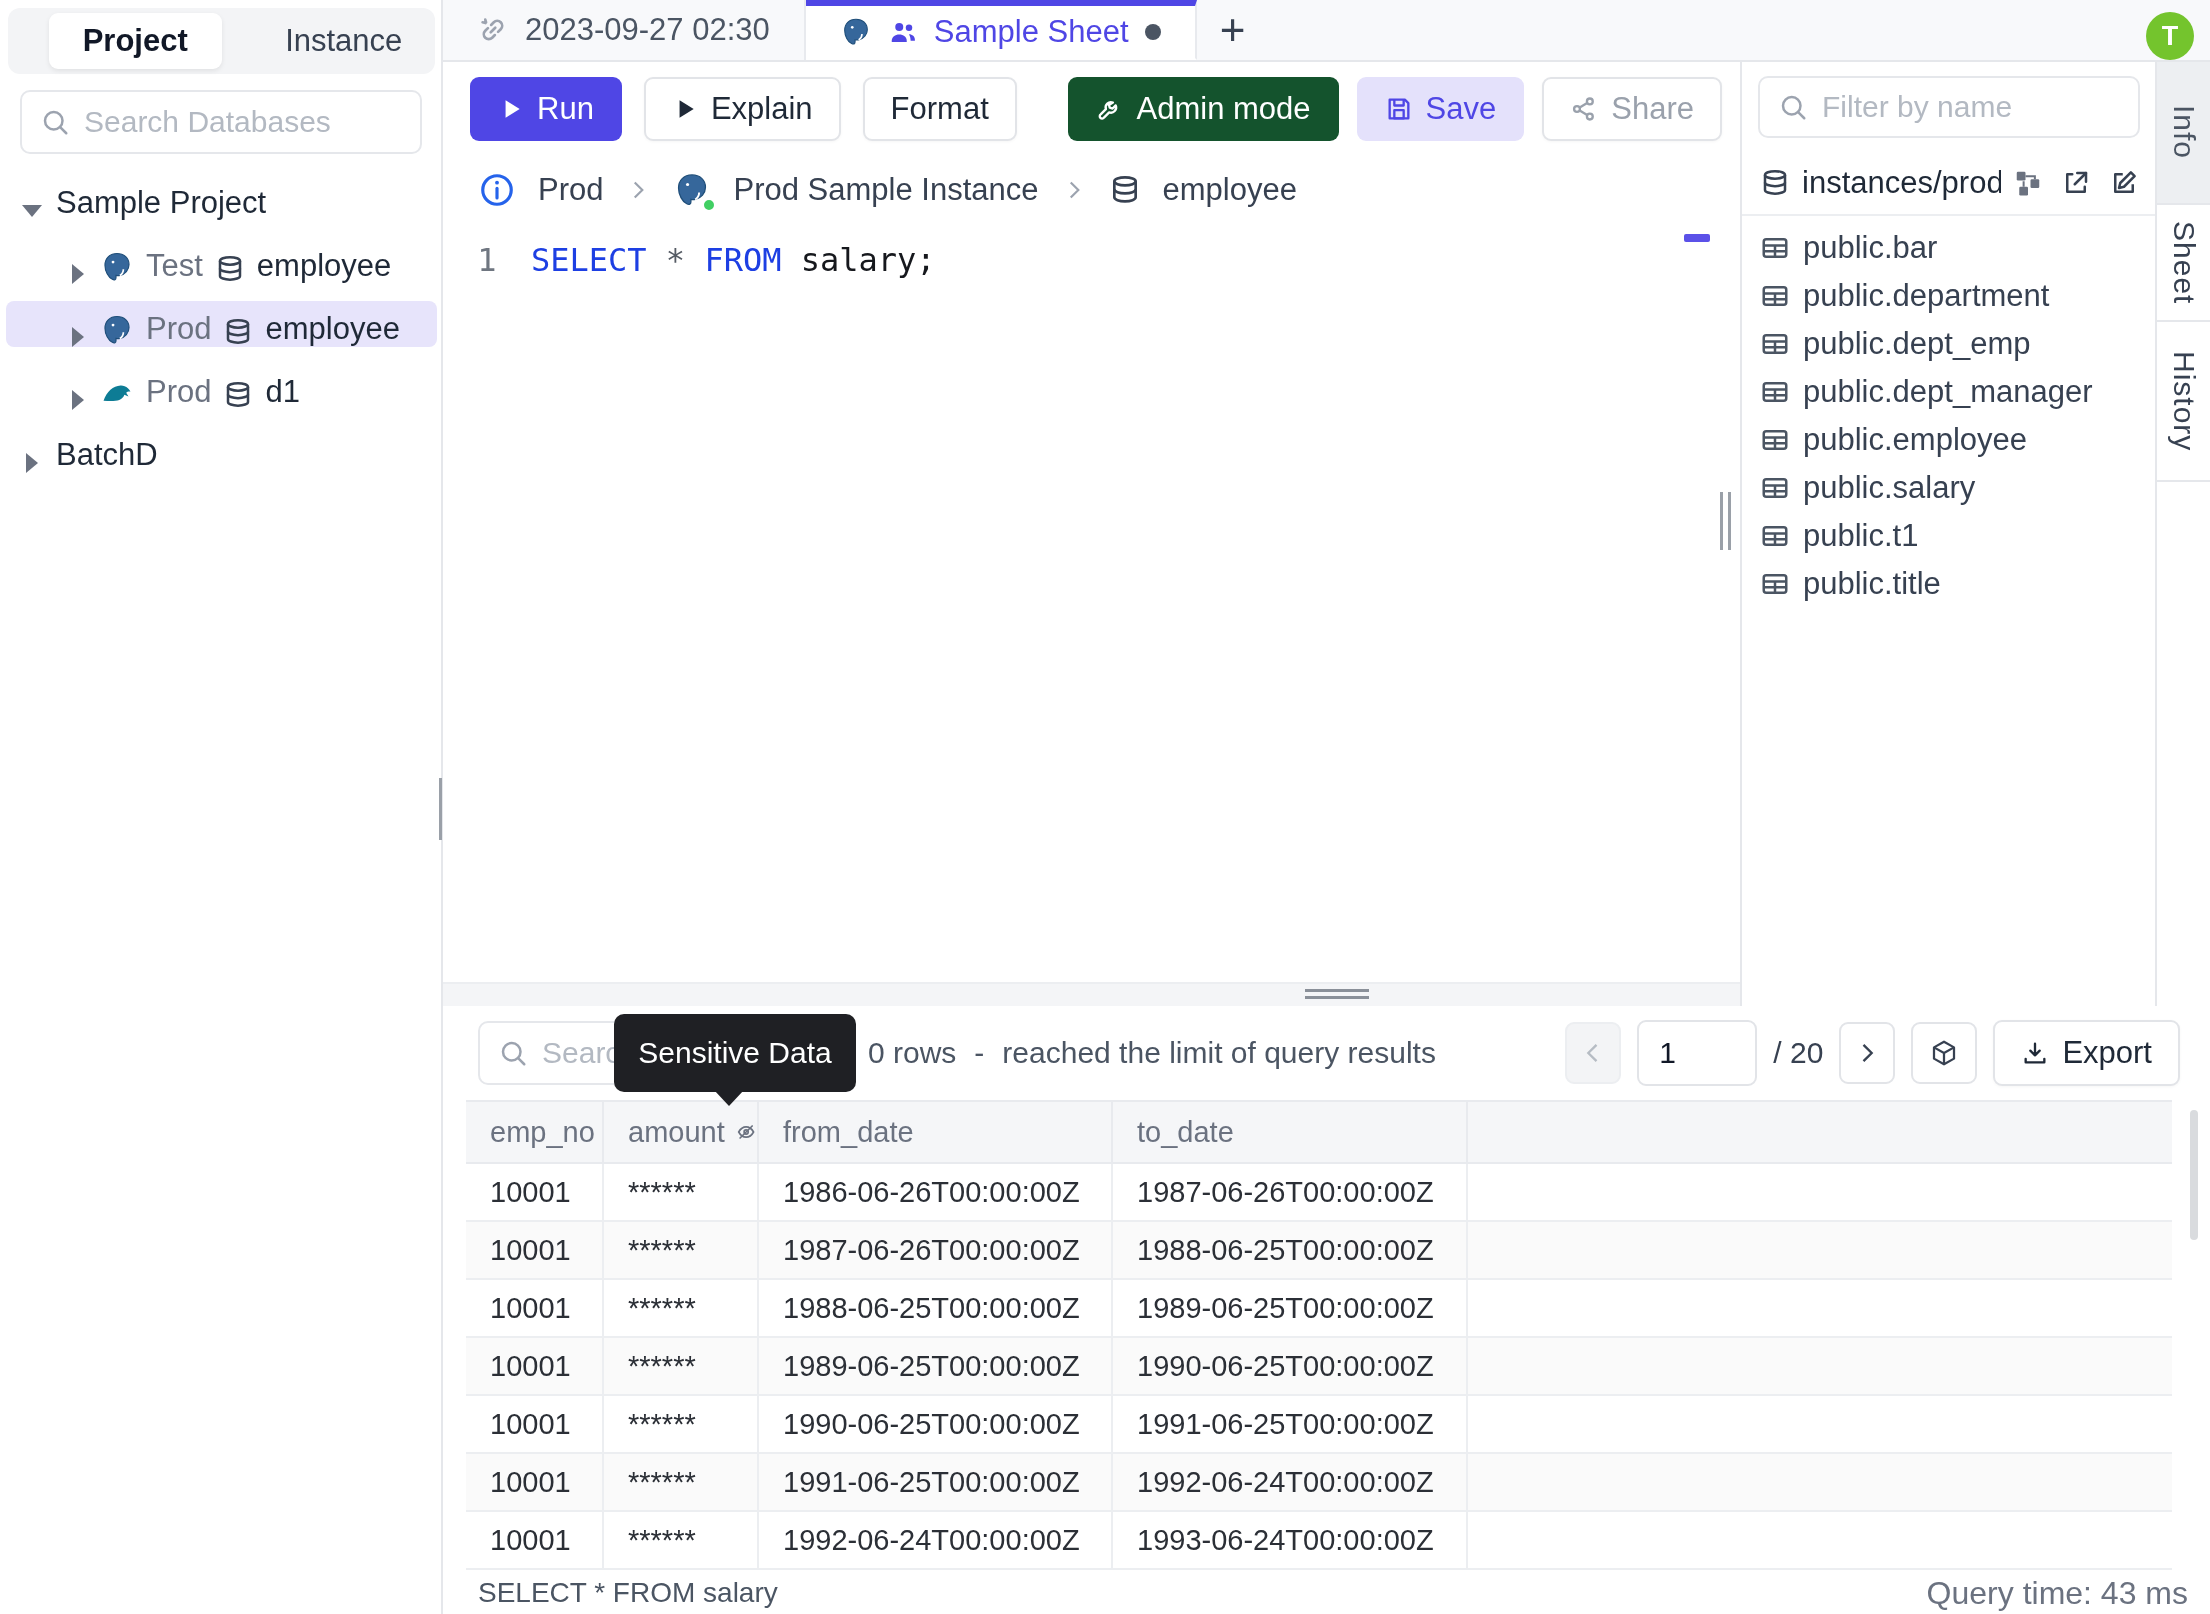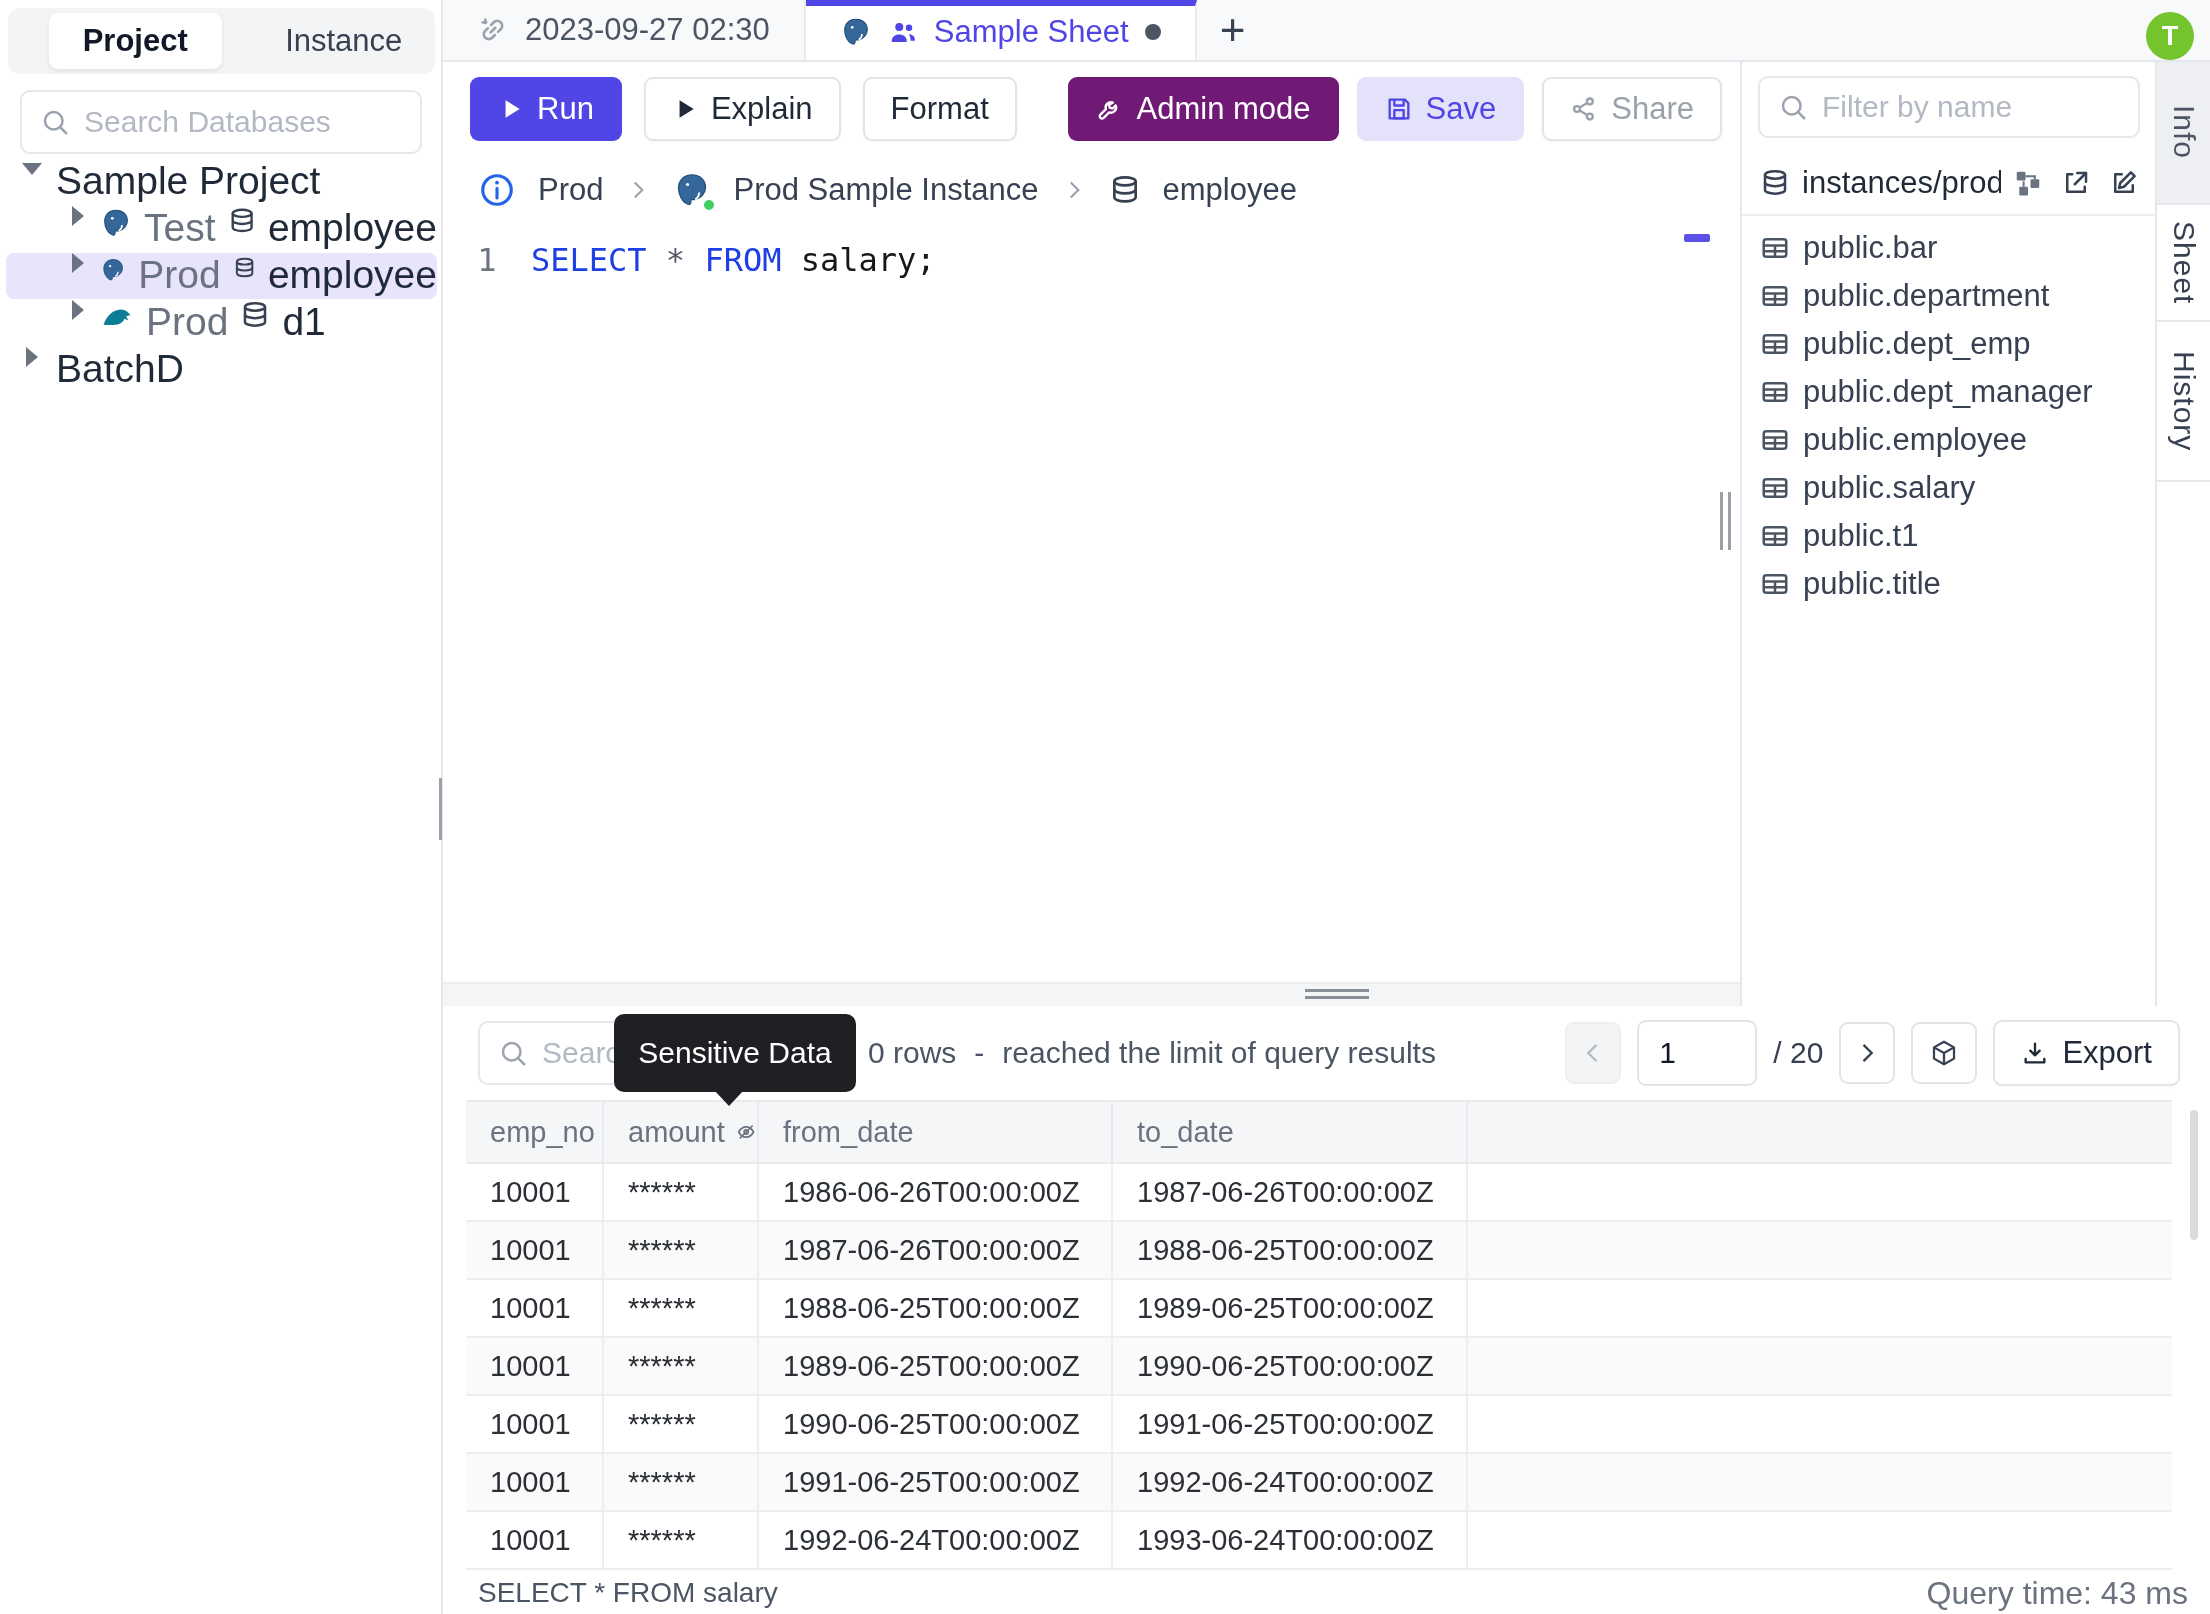--- a/index.html
+++ b/index.html
@@ -16,21 +16,21 @@
   .sidebar{position:absolute;left:0;top:0;width:443px;height:1614px;border-right:2px solid #e5e7eb;background:#fff;}
   .side-tabs{position:absolute;left:8px;top:8px;width:427px;height:66px;background:#f3f4f6;border-radius:12px;display:flex;padding:5px;}
   .side-tab{flex:1;display:flex;align-items:center;justify-content:center;font-size:31px;color:#374151;border-radius:9px;cursor:pointer;margin-left:36px;}
   .side-tab.active{background:#fff;color:#111827;font-weight:600;box-shadow:0 2px 5px rgba(0,0,0,.08);}
   .searchbox{position:absolute;display:flex;align-items:center;gap:14px;border:2px solid #e5e7eb;border-radius:10px;background:#fff;padding:0 18px;}
   .searchbox svg{color:#9ca3af;flex:none;}
   .searchbox input{border:none;outline:none;width:100%;font-size:30px;color:#374151;font-family:inherit;background:transparent;}
   .searchbox input::placeholder{color:#b3b9c2;}
   .sb-main{left:20px;top:90px;width:402px;height:64px;}
   .tree{position:absolute;left:0;top:158px;width:443px;}
-  .trow{display:flex;align-items:flex-start;height:46px;margin:1px 6px;border-radius:8px;font-size:39px;cursor:pointer;}
+  .trow{display:flex;align-items:flex-end;height:46px;margin:17px 6px;border-radius:8px;font-size:31px;cursor:pointer;}
   .trow.selected{background:#e7e4fb;}
   .tw-root{padding-left:16px;gap:14px;color:#1f2937;font-weight:500;}
   .tw-db{padding-left:62px;gap:12px;}
   .env-label{color:#6b7280;}
   .db-label{color:#1f2937;}
   .chev{flex:none;width:20px;height:20px;display:flex;align-items:center;justify-content:center;}
   .chev-down{width:0;height:0;border-left:10px solid transparent;border-right:10px solid transparent;border-top:12px solid #6b7280;}
   .chev-right{width:0;height:0;border-top:10px solid transparent;border-bottom:10px solid transparent;border-left:12px solid #6b7280;}
   .db-cyl{color:#374151;}
   .handle-v{position:absolute;left:436px;top:778px;width:16px;height:62px;display:flex;gap:5px;justify-content:center;cursor:col-resize;}
@@ -43,21 +43,21 @@
   .qtab.active{background:#fff;border-top:6px solid #4f46e5;color:#4f46e5;font-weight:500;margin-bottom:-2px;border-bottom:2px solid #fff;}
   .unsaved-dot{width:16px;height:16px;border-radius:50%;background:#4b5563;flex:none;}
   .newtab{width:72px;display:flex;align-items:center;justify-content:center;font-size:44px;color:#374151;font-weight:300;cursor:pointer;}
   .avatar{position:absolute;right:16px;top:12px;width:48px;height:48px;border-radius:50%;background:#74c42d;color:#fff;display:flex;align-items:center;justify-content:center;font-size:27px;font-weight:600;cursor:pointer;}
 
   
   .toolbar{position:absolute;left:443px;top:62px;width:1297px;height:93px;background:#fff;display:flex;align-items:center;padding:0 18px 0 27px;gap:22px;}
   .btn{display:inline-flex;align-items:center;justify-content:space-between;gap:13px;height:64px;padding:0 26px;border-radius:9px;font-size:31px;border:2px solid transparent;cursor:pointer;font-family:inherit;background:#fff;white-space:nowrap;}
   .btn-outline{border-color:#e2e4e8;color:#1f2937;box-shadow:0 1px 3px rgba(0,0,0,.04);}
   .btn-primary{background:#4f46e5;color:#fff;}
-  .btn-warning{background:#701a75;color:#fff;font-weight:500;}
+  .btn-warning{background:#14532d;color:#fff;font-weight:500;}
   .btn-soft{background:#e4e1fb;color:#4f46e5;}
   .btn-muted{border-color:#e2e4e8;color:#9aa1ac;box-shadow:0 1px 3px rgba(0,0,0,.04);}
   .grp-right{margin-left:auto;display:flex;gap:18px;}
 
   
   .crumbs{position:absolute;left:443px;top:155px;width:1297px;height:70px;display:flex;align-items:center;gap:22px;padding-left:35px;font-size:31px;color:#374151;}
   .crumb-sep{color:#9ca3af;}
   .pg-wrap{position:relative;flex:none;}
   .status-dot{position:absolute;right:-6px;bottom:-4px;width:16px;height:16px;border-radius:50%;background:#41cf63;border:3px solid #fff;}
 

